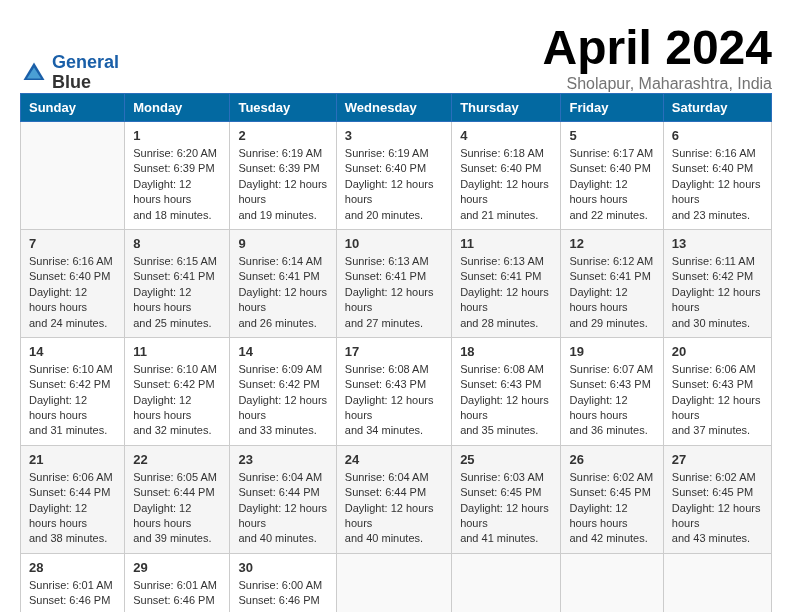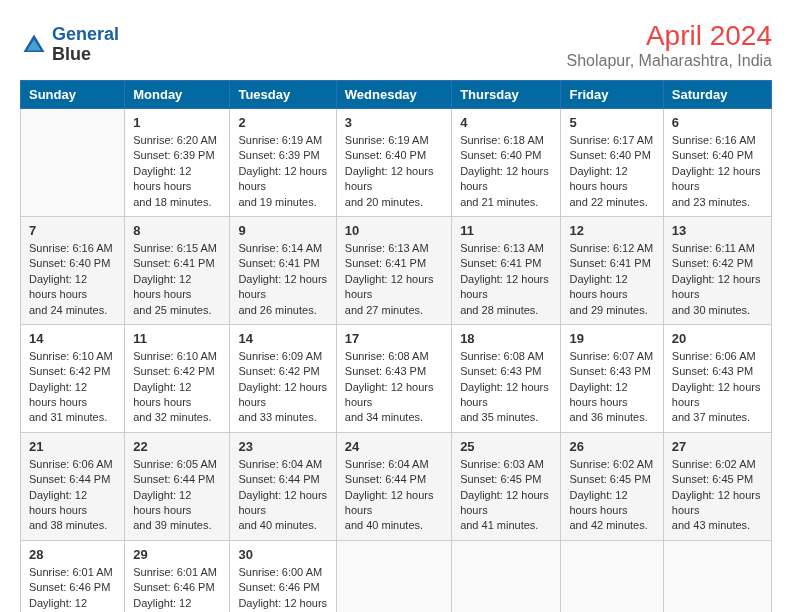--- a/index.html
+++ b/index.html
@@ -6,22 +6,21 @@
     body {
       font-family: Arial, sans-serif;
       background: #fff;
       width: 792px;
       min-height: 612px;
       padding: 20px;
     }
     .header-area {
       display: flex;
       justify-content: space-between;
-      align-items: center;
-      margin-bottom: 10px;
+      align-items: flex-end;
     }
     .logo {
       display: flex;
       align-items: center;
       gap: 4px;
     }
     .logo-text {
       font-size: 18px;
       font-weight: bold;
       color: #333;
@@ -31,23 +30,23 @@
       color: #1a5fa8;
     }
     .logo-icon {
       width: 28px;
       height: 28px;
     }
     .title-area {
       text-align: right;
     }
     .main-title {
-      font-size: 28px;
-      font-weight: normal;
-      color: #ef4444;
+      font-size: 48px;
+      font-weight: bold;
+      color: #000000;
     }
     .subtitle {
       font-size: 16px;
       color: #737373;
     }
     table {
       width: 100%;
       border-collapse: collapse;
       font-size: 11px;
     }

